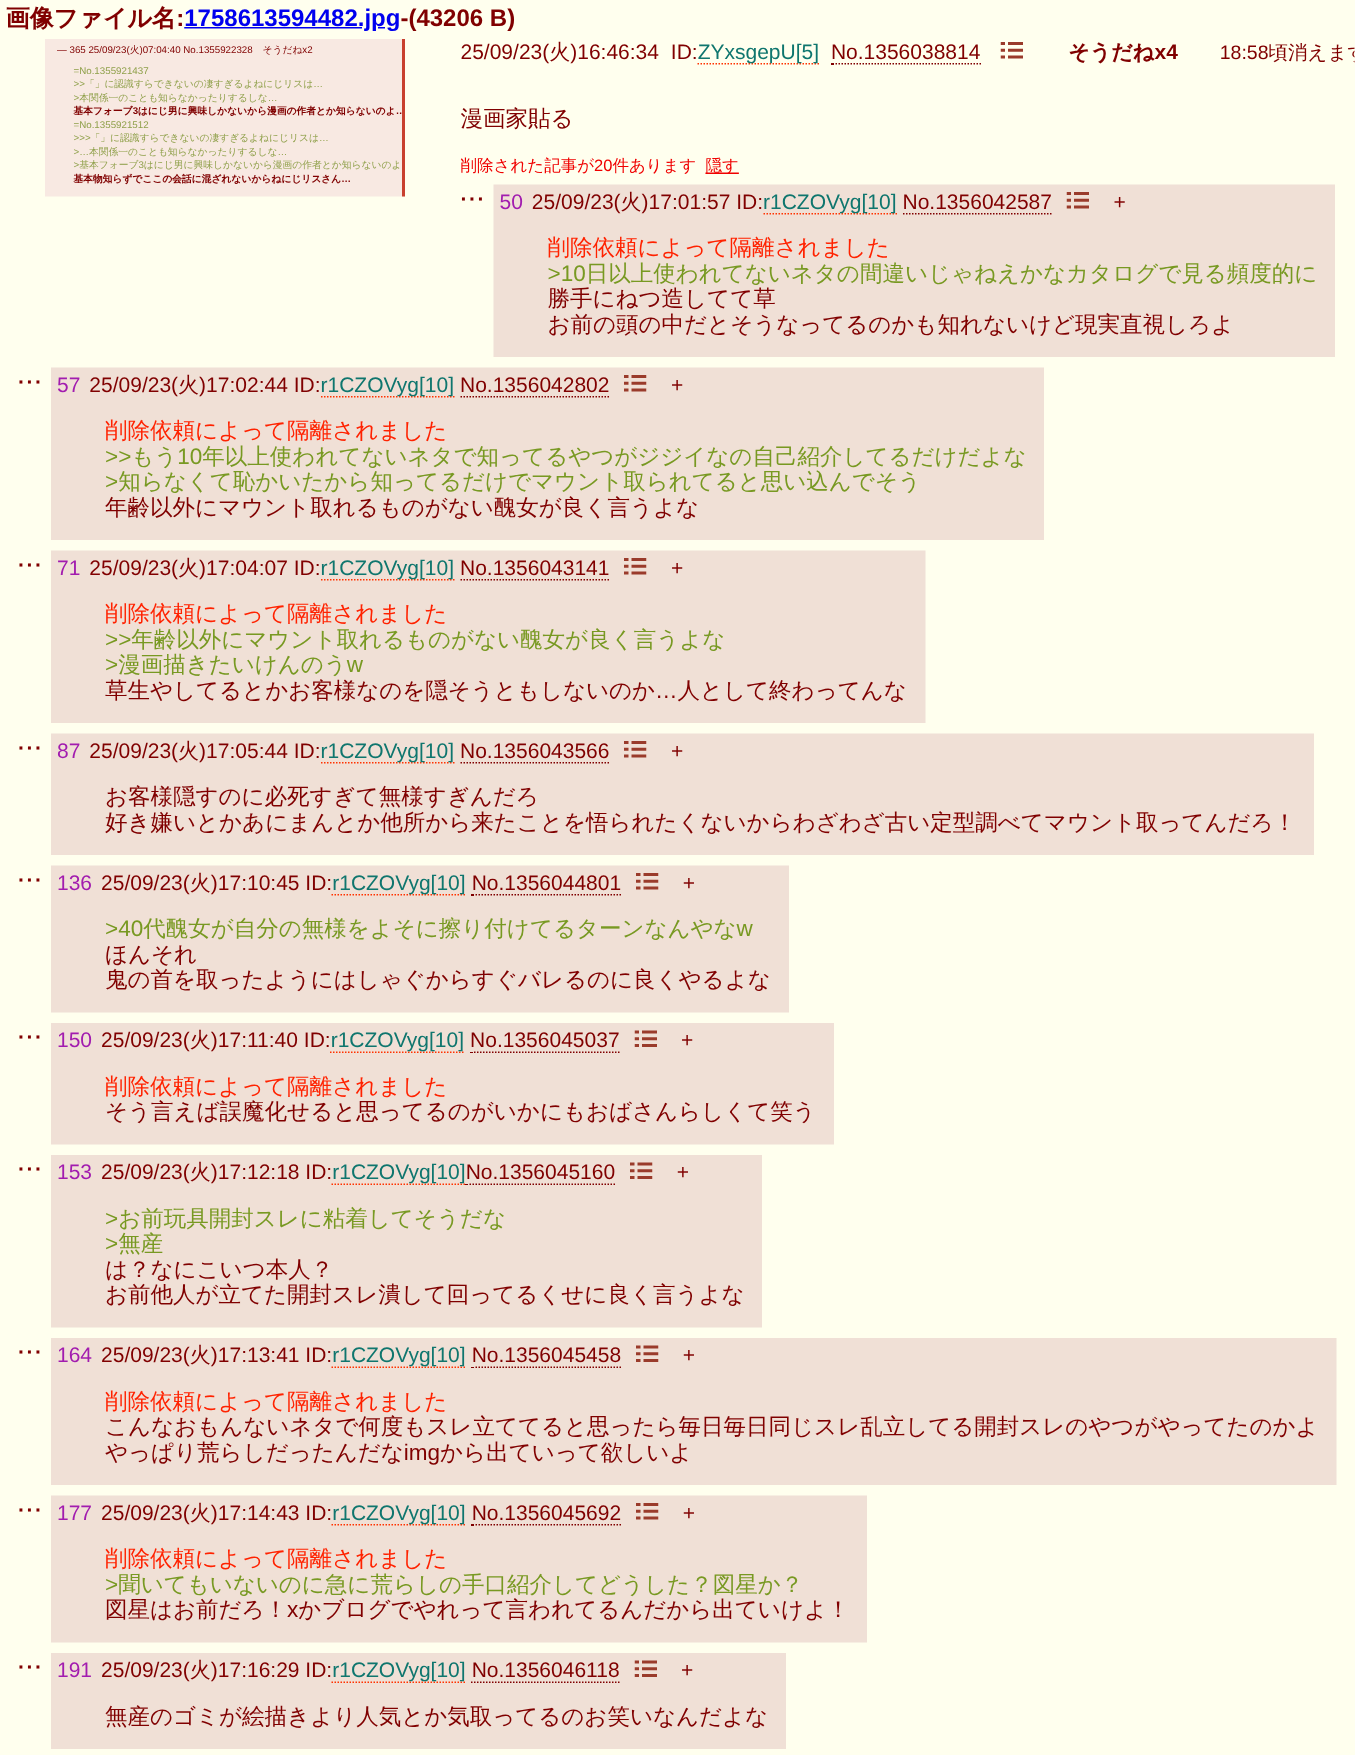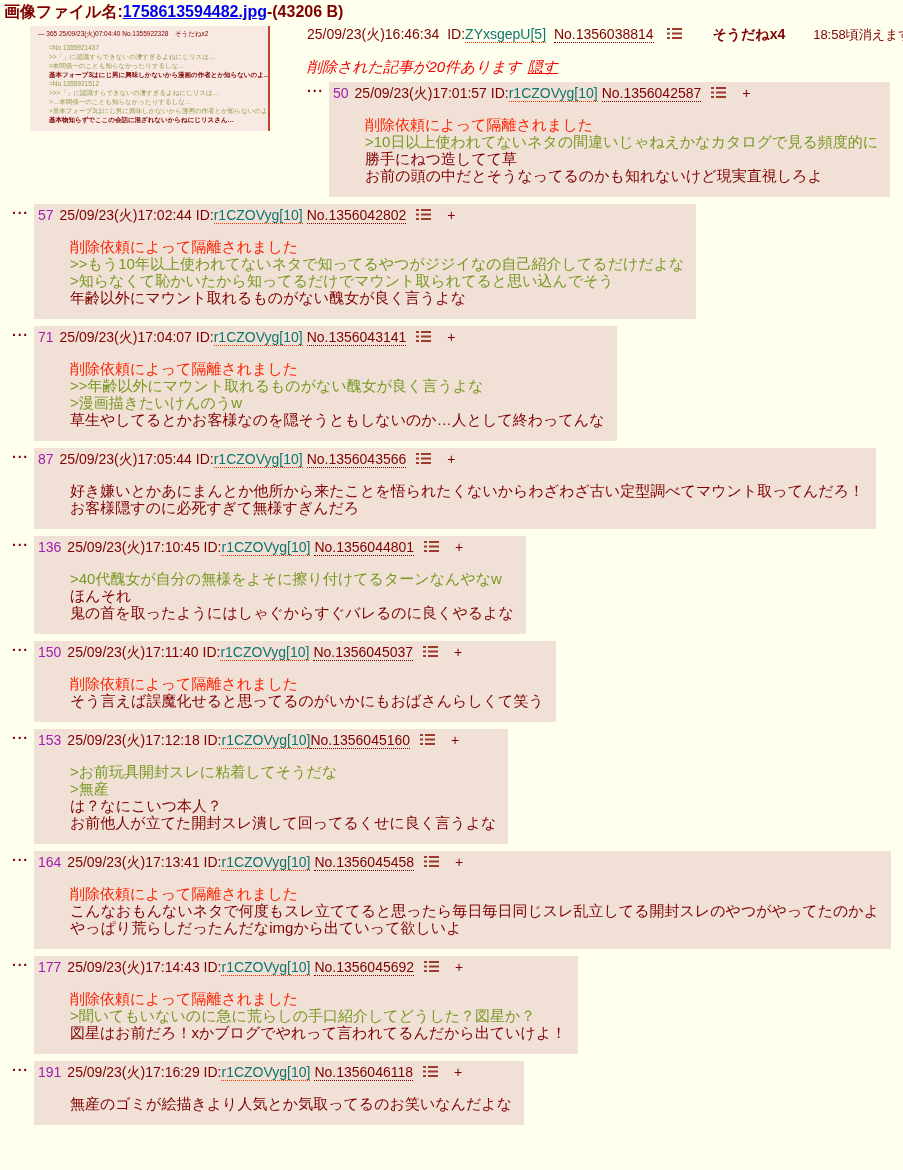--- a/index.html
+++ b/index.html
@@ -29,21 +29,21 @@
 
   .op-main{margin-left:37px;flex:1 1 auto;min-width:0;}
   .op-header{font-size:14px;color:#800000;white-space:nowrap;}
   .idlink{color:#0f766e;border-bottom:1px dotted #ff3300;cursor:pointer;}
   .nolink{color:#800000;border-bottom:1px dotted #800000;cursor:pointer;}
   .icon-wrap{display:inline-block;margin-left:10px;vertical-align:-1px;cursor:pointer;}
   .plus{margin-left:16px;cursor:pointer;}
   .souda{font-weight:bold;margin-left:26px;}
   .expire{font-size:13px;margin-left:24px;}
   .op-text{font-size:15px;color:#800000;margin-top:26px;}
-  .deleted-line{font-size:15px;color:#f00000;margin-top:14px;font-style:italic;}
+  .deleted-line{font-size:11px;color:#f00000;margin-top:14px;}
   .hide-link{color:#f00000;text-decoration:underline;margin-left:6px;cursor:pointer;}
   #reply-50-slot{margin-top:5px;}
   #reply-50-slot .reply-row{margin-left:0;}
   #reply-50-slot .reply-block{max-width:585px;}
 
   
   .reply-row{display:flex;align-items:flex-start;margin:0 0 7px 8px;}
   .dots{color:#800000;font-weight:bold;font-size:14px;margin:1px 5px 0 0;letter-spacing:1px;cursor:pointer;flex:0 0 auto;}
   .reply-block{background:#f0e0d6;padding:3px 12px 13px 4px;max-width:856px;}
   .r-header{font-size:14px;color:#800000;white-space:nowrap;}
@@ -90,20 +90,21 @@
                 <rect x="5" y="1" width="10" height="2"></rect>
                 <rect x="0" y="5.5" width="3" height="2"></rect>
                 <rect x="5" y="5.5" width="10" height="2"></rect>
                 <rect x="0" y="10" width="3" height="2"></rect>
                 <rect x="5" y="10" width="10" height="2"></rect>
               </g>
             </svg></span>
         <span class="souda">そうだねx4</span>
         <span class="expire">18:58頃消えます</span>
       </div>
+      <div class="op-text">漫画家貼る</div>
       <div class="deleted-line">
         <span>削除された記事が20件あります</span><a class="hide-link">隠す</a>
       </div>
       <div id="reply-50-slot">
           <div class="reply-row">
             <span class="dots">···</span>
             <div class="reply-block">
               <div class="r-header"><span class="num">50</span><span>25/09/23(火)17:01:57 </span><span>ID:</span><a class="idlink">r1CZOVyg[10]</a><a class="nolink" style="margin-left: 4px;">No.1356042587</a><span class="icon-wrap"><svg width="15" height="13" viewBox="0 0 15 13">
                     <g fill="#9a3b2b">
                       <rect x="0" y="1" width="3" height="2"></rect>
@@ -176,22 +177,22 @@
                 <g fill="#9a3b2b">
                   <rect x="0" y="1" width="3" height="2"></rect>
                   <rect x="5" y="1" width="10" height="2"></rect>
                   <rect x="0" y="5.5" width="3" height="2"></rect>
                   <rect x="5" y="5.5" width="10" height="2"></rect>
                   <rect x="0" y="10" width="3" height="2"></rect>
                   <rect x="5" y="10" width="10" height="2"></rect>
                 </g>
               </svg></span><span class="plus">+</span></div>
           <div class="r-body">
+            <div class="l-text">お客様隠すのに必死すぎて無様すぎんだろ</div>
             <div class="l-text">好き嫌いとかあにまんとか他所から来たことを悟られたくないからわざわざ古い定型調べてマウント取ってんだろ！</div>
-            <div class="l-text">お客様隠すのに必死すぎて無様すぎんだろ</div>
           </div>
         </div>
       </div>
       <div class="reply-row">
         <span class="dots">···</span>
         <div class="reply-block">
           <div class="r-header"><span class="num">136</span><span>25/09/23(火)17:10:45 </span><span>ID:</span><a class="idlink">r1CZOVyg[10]</a><a class="nolink" style="margin-left: 4px;">No.1356044801</a><span class="icon-wrap"><svg width="15" height="13" viewBox="0 0 15 13">
                 <g fill="#9a3b2b">
                   <rect x="0" y="1" width="3" height="2"></rect>
                   <rect x="5" y="1" width="10" height="2"></rect>

